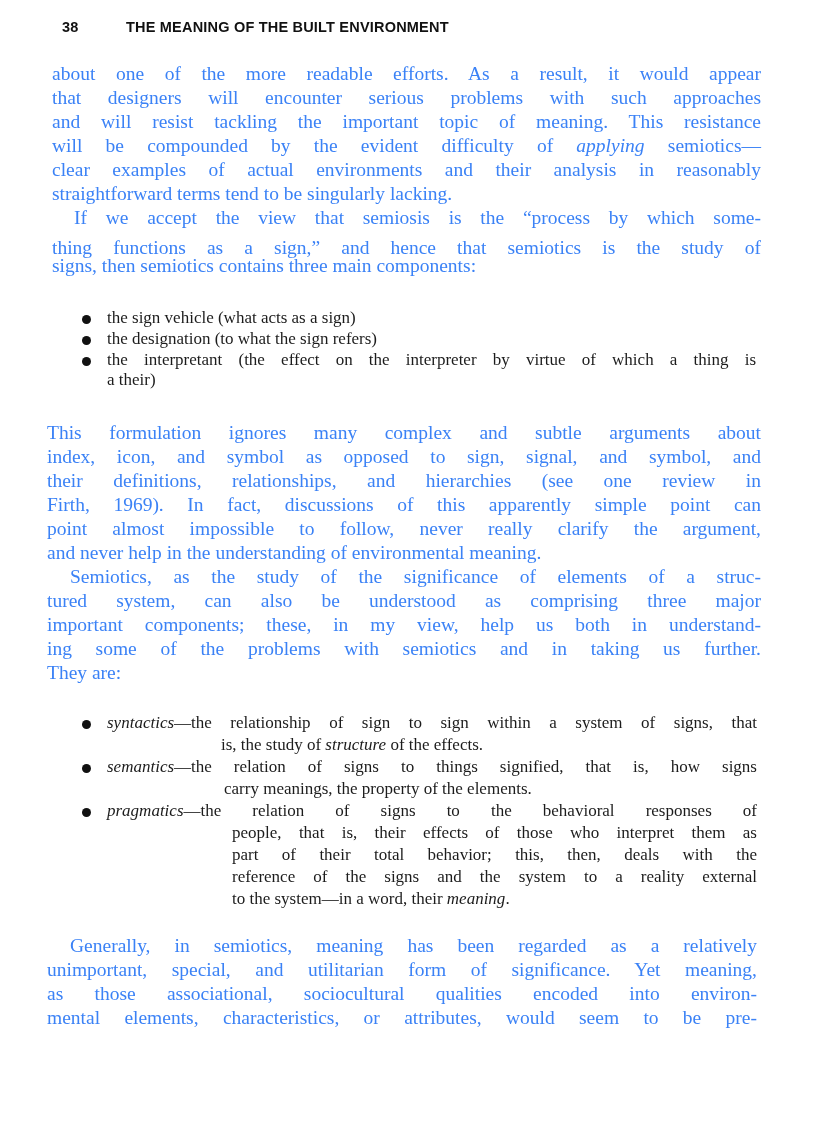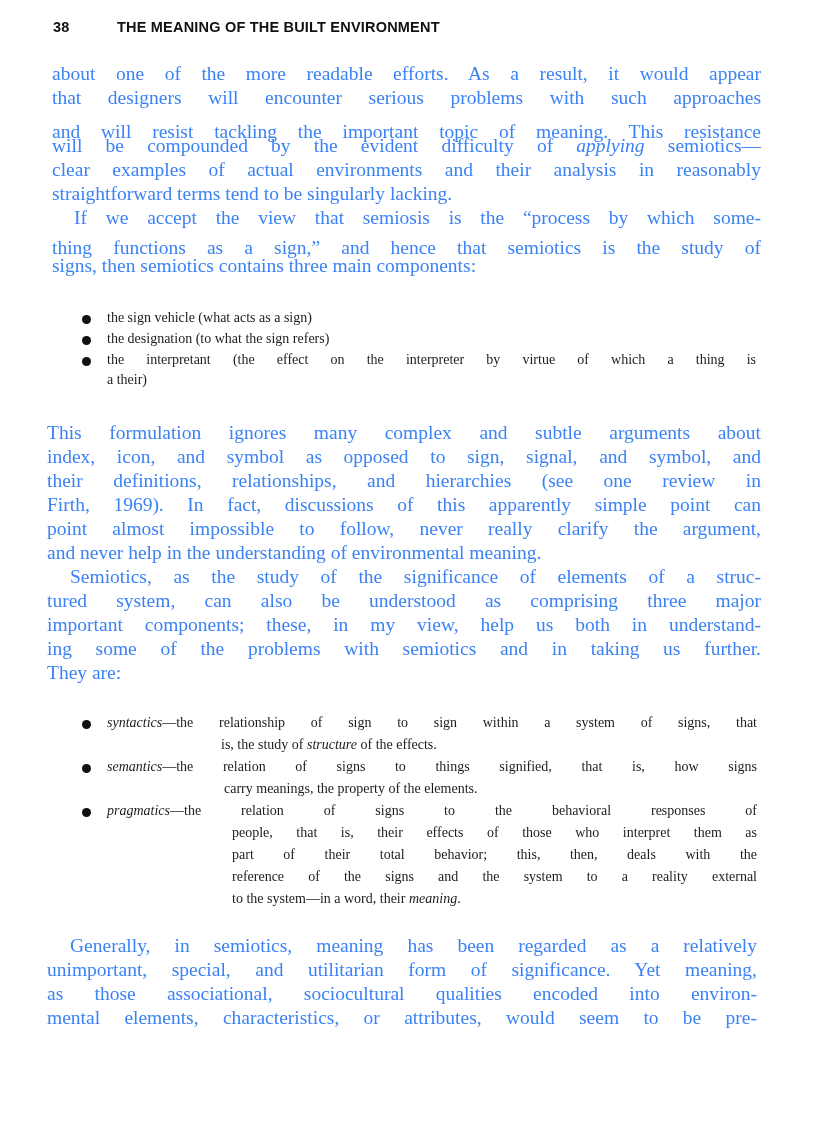--- a/index.html
+++ b/index.html
@@ -1,40 +1,40 @@
 <!DOCTYPE html>
 <html><head>
 <meta charset="utf-8">
 <style>
   html, body { margin:0; padding:0; background:#ffffff; }
   body { width:816px; height:1123px; position:relative; overflow:hidden; color:#1a1a1a; }
   .page { position:absolute; left:0; top:0; width:816px; height:1123px; background:#fff; }
   .running-head { position:absolute; top:19px; left:53px; font-family:"Liberation Sans", sans-serif; font-weight:bold; font-size:14.5px; color:#111; letter-spacing:0.2px; }
-  .running-head .pnum { display:inline-block; width:64px; }
+  .running-head .pnum { display:inline-block; width:64px;margin-left:9px; }
   .line { position:absolute; left:52px; width:709px; font-family:"Liberation Serif", "DejaVu Serif", serif; font-size:19.5px; line-height:24px; white-space:nowrap; text-align:justify; text-align-last:justify; color:#3b82f6; }
   .line.last { text-align-last:left; }
   .line.indent { left:74px; width:687px; }
-  .bl { position:absolute; font-family:"Liberation Serif", "DejaVu Serif", serif; font-size:14px; line-height:20px; white-space:nowrap; color:#1c1c1c; }
+  .bl { position:absolute; font-family:"Liberation Serif", "DejaVu Serif", serif; font-size:17px; line-height:20px; white-space:nowrap; color:#1c1c1c; }
   .bl.j { text-align:justify; text-align-last:justify; }
   .bullet { position:absolute; width:9px; height:9px; border-radius:50%; background:#111; }
   i, em { font-style:italic; }
 </style>
 </head>
 <body>
 
 <div class="page">
 
   <div class="running-head">
     <span class="pnum">38</span><span>THE MEANING OF THE BUILT ENVIRONMENT</span>
   </div>
 
   <div>
     <div class="line" style="top:62px">about one of the more readable efforts. As a result, it would appear</div>
     <div class="line" style="top:86px">that designers will encounter serious problems with such approaches</div>
-    <div class="line" style="top:120px">and will resist tackling the important topic of meaning. This resistance</div>
+    <div class="line" style="top:110px">and will resist tackling the important topic of meaning. This resistance</div>
     <div class="line" style="top:134px"><span>will be compounded by the evident difficulty of </span><i>applying</i><span> semiotics—</span></div>
     <div class="line" style="top:158px">clear examples of actual environments and their analysis in reasonably</div>
     <div class="line last" style="top:182px">straightforward terms tend to be singularly lacking.</div>
   </div>
 
   <div>
     <div class="line indent" style="top:206px">If we accept the view that semiosis is the “process by which some-</div>
     <div class="line" style="top:236px">thing functions as a sign,” and hence that semiotics is the study of</div>
     <div class="line last" style="top:254px">signs, then semiotics contains three main components:</div>
   </div>

